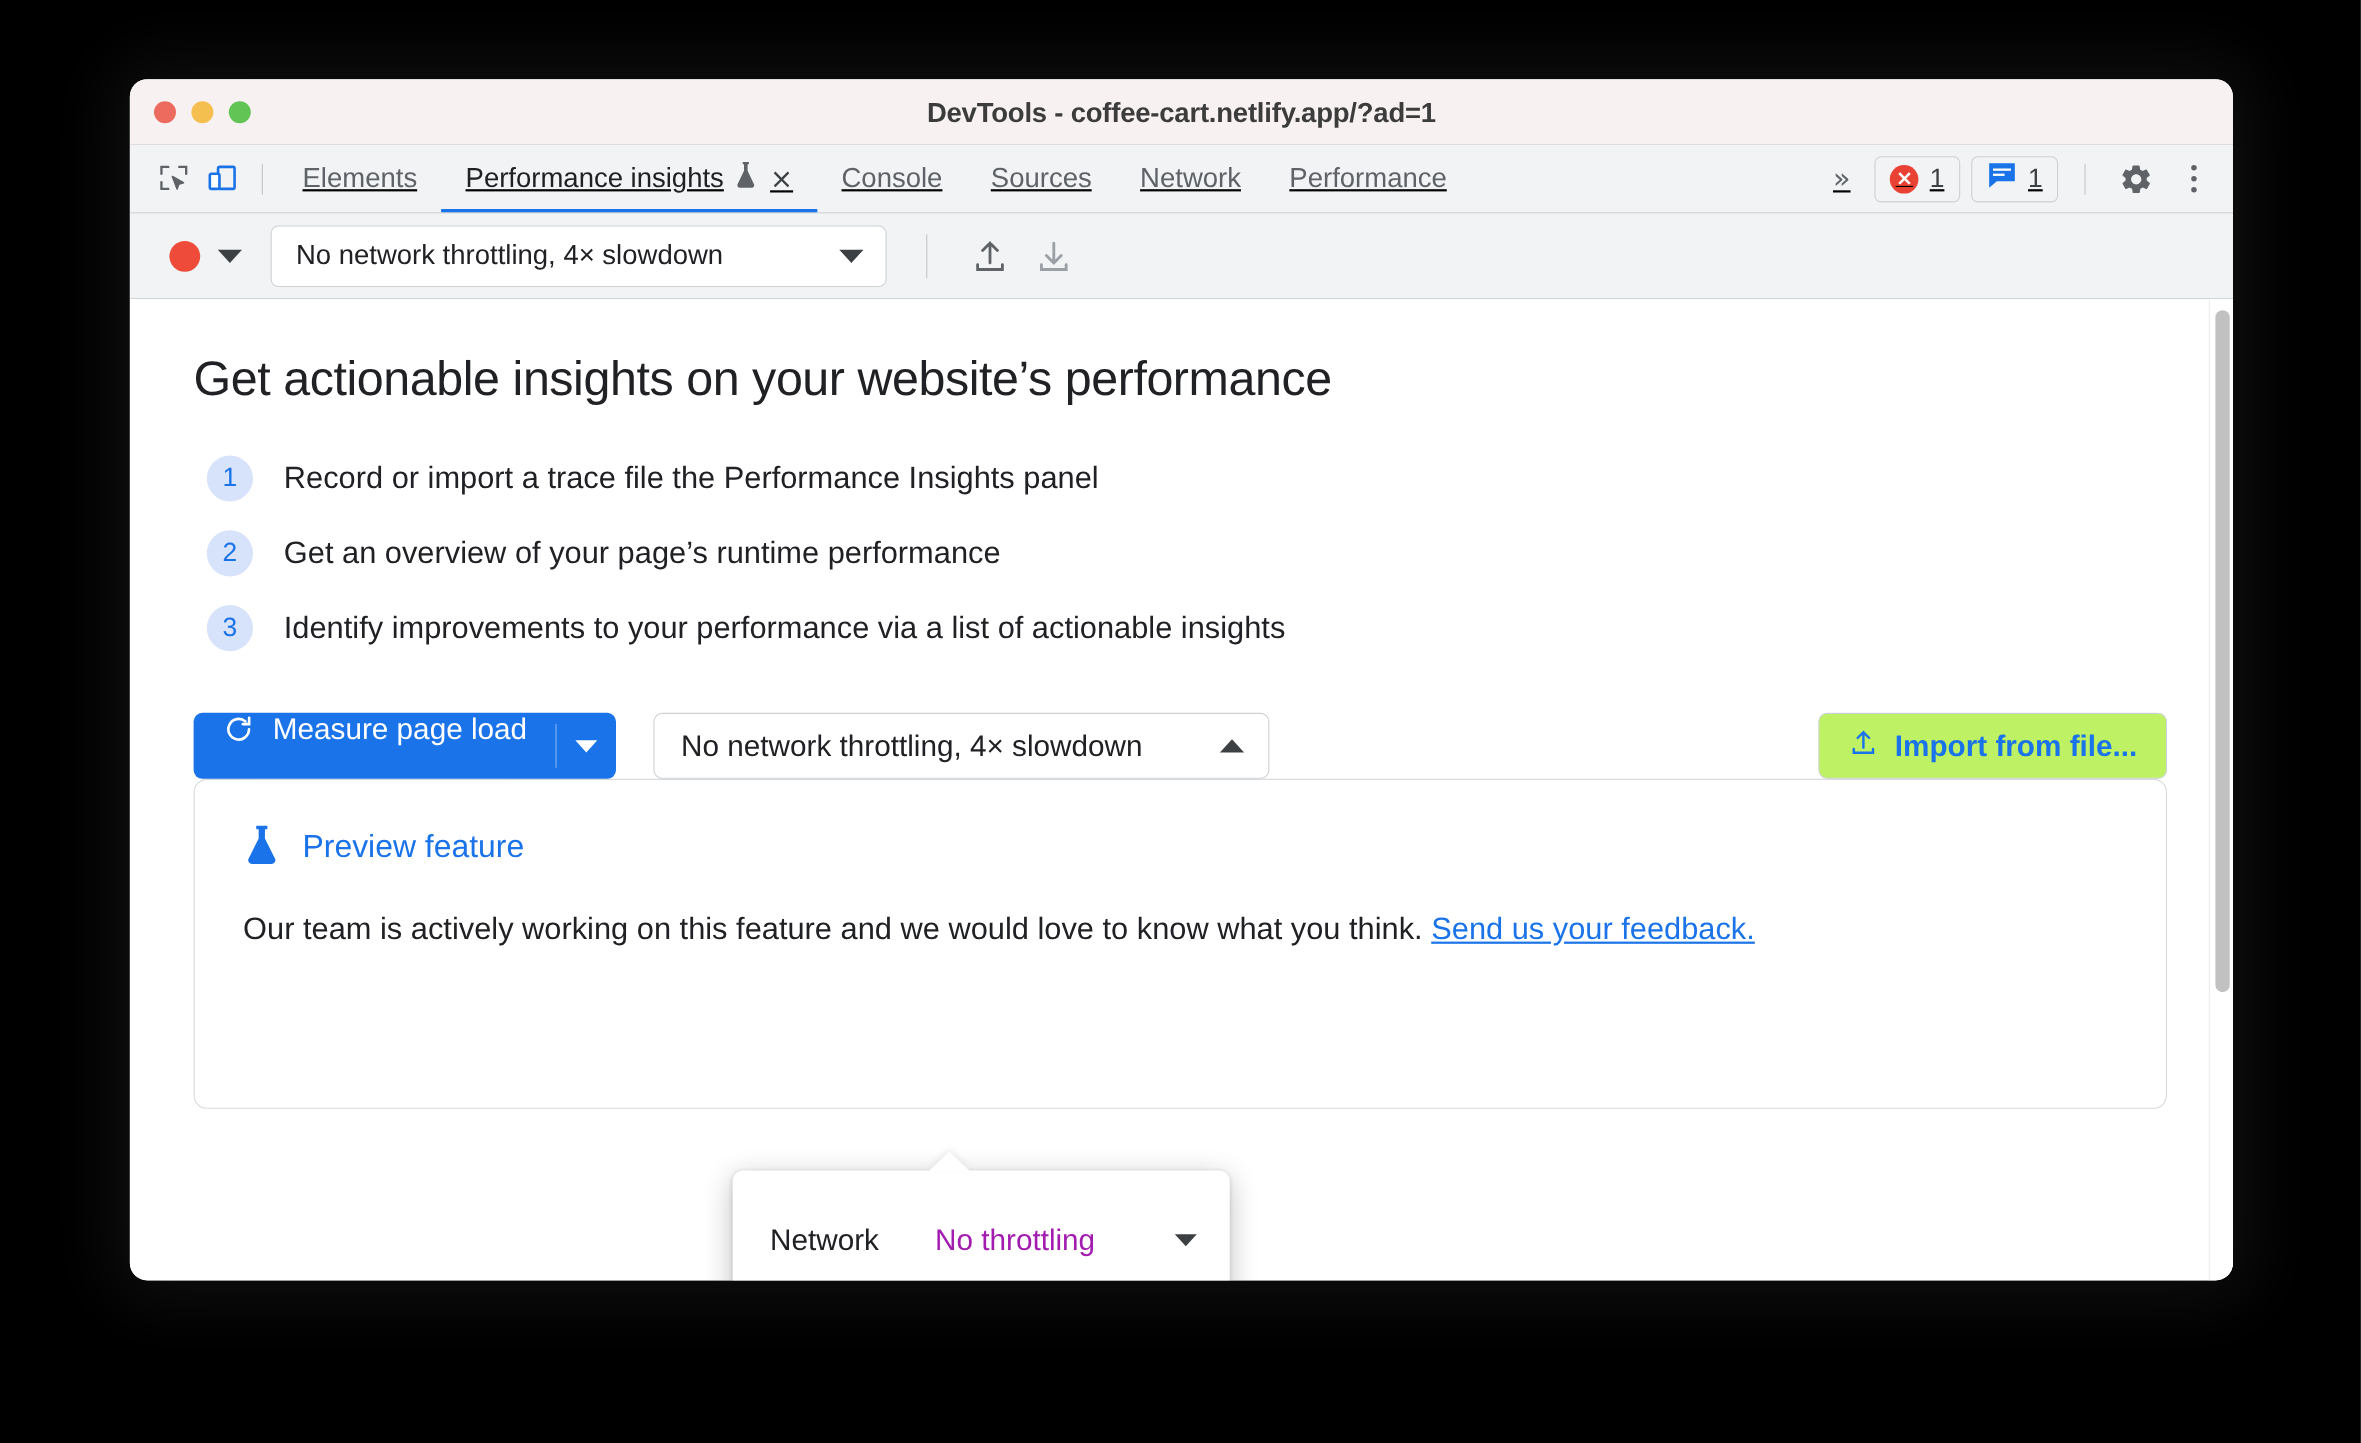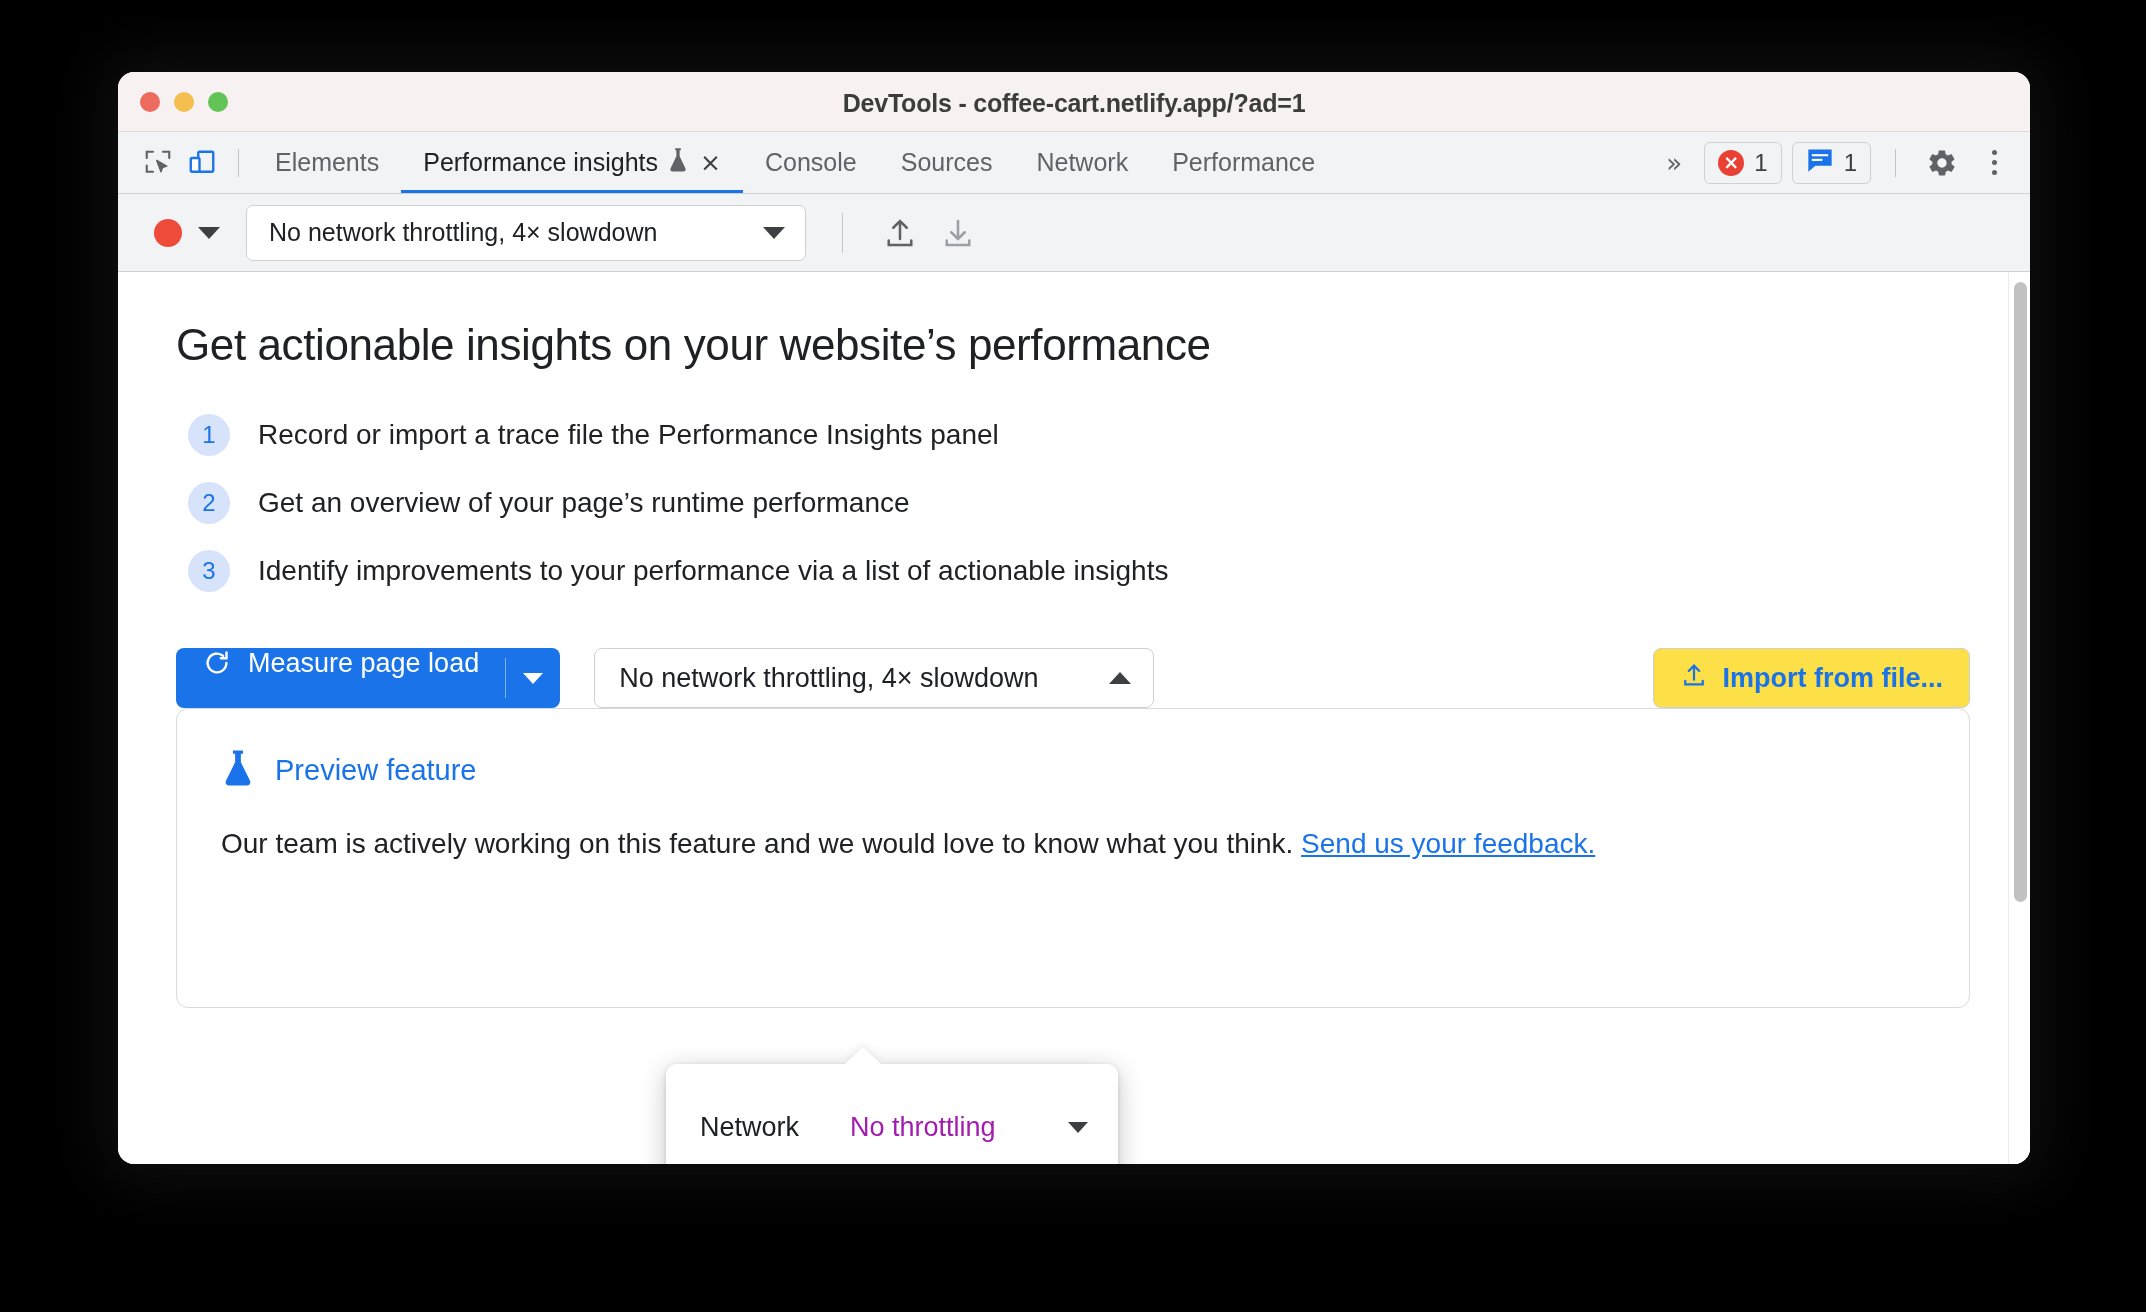--- a/index.html
+++ b/index.html
@@ -46,20 +46,21 @@
   
   .tabbar {
     height: 62px;
     background: #f1f3f4;
     border-bottom: 1px solid #cfd2d4;
     display: flex;
     align-items: center;
     padding: 0 12px 0 18px;
     flex: 0 0 auto;
     position: relative;
+    text-decoration: underline;
   }
   .tool-icon {
     width: 44px; height: 44px;
     display: flex; align-items: center; justify-content: center;
     border-radius: 5px;
     cursor: pointer;
   }
   .vsep { width: 1px; height: 28px; background: #c4c7c9; margin: 0 14px; }
   .tabs { display: flex; align-items: center; height: 100%; }
   .tab {
@@ -203,21 +204,21 @@
     padding: 0 22px 0 24px;
     font-size: 27px; color: #202124;
     cursor: pointer;
     position: relative;
     z-index: 30;
   }
   .import-btn {
     margin-left: auto;
     height: 60px;
     border: 1px solid #cdd1d4; border-radius: 8px;
-    background: #fde047; color: #1a73e8;
+    background: #bef264; color: #1a73e8;
     display: flex; align-items: center; gap: 14px;
     padding: 0 26px;
     font-size: 27px; font-weight: bold;
     cursor: pointer;
   }
 
   
   .preview-card {
     border: 1px solid #d8dadd;
     border-radius: 12px;

